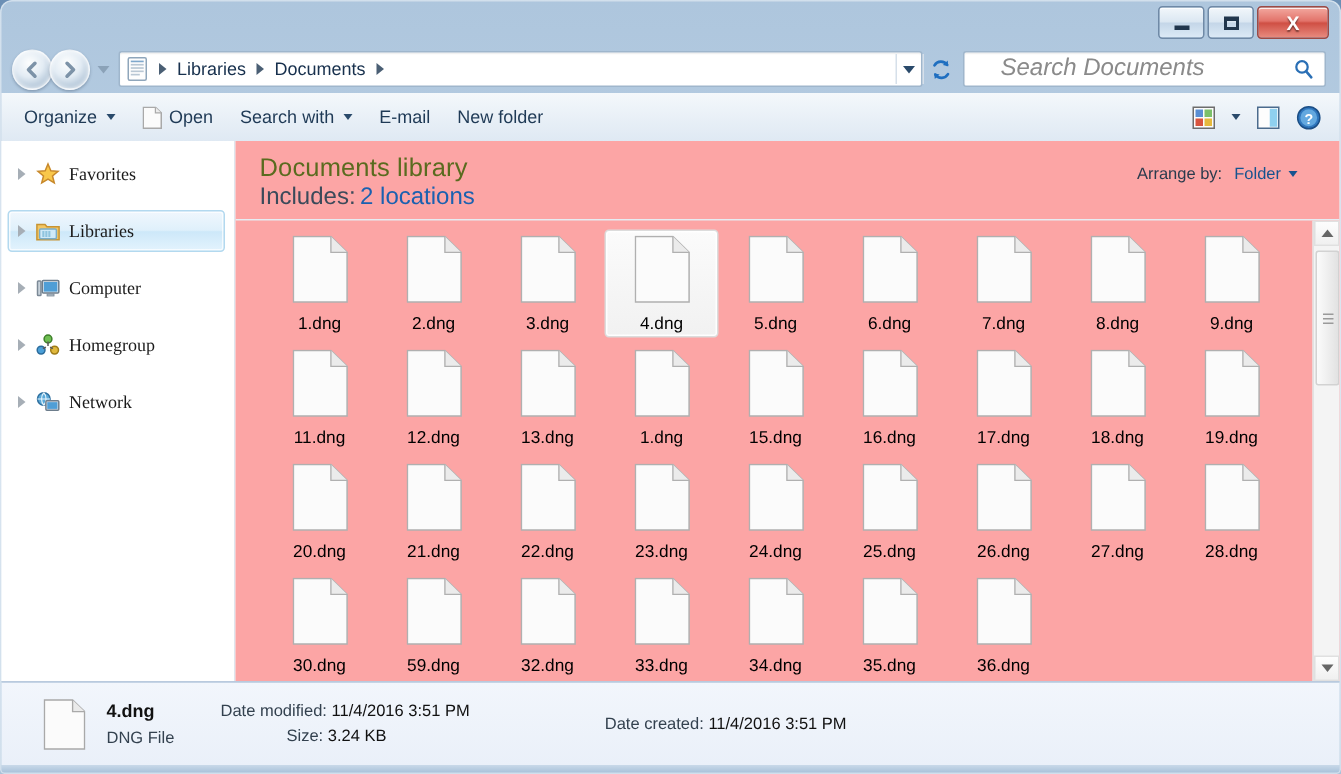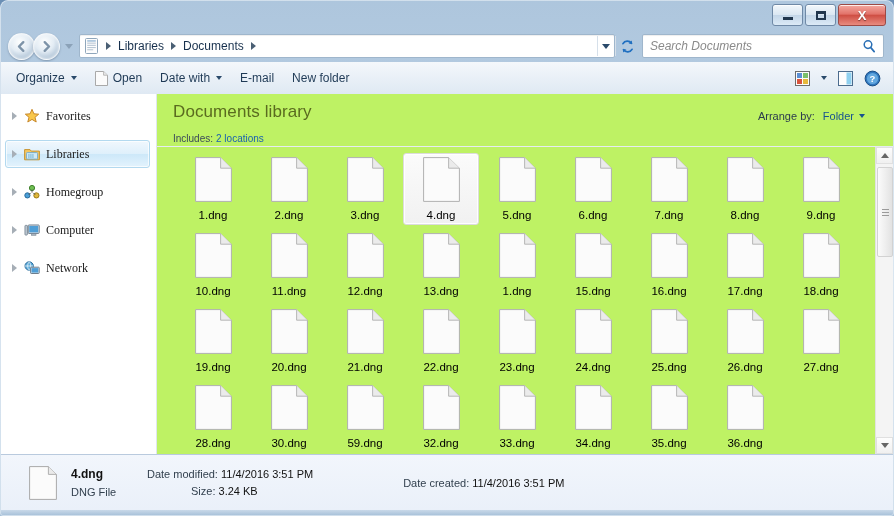--- a/index.html
+++ b/index.html
@@ -105,22 +105,22 @@
     width:22px;height:20px;display:flex;align-items:center;justify-content:center;
     border-left:1px solid #d6e0ea;
   }
   #searchbox {
     width:240px; height:22px; margin:0 10px 0 4px;
     background:#fff; border:1px solid #9fb6cc; border-radius:2px;
     display:flex; align-items:center;
     box-shadow: inset 0 1px 1px rgba(0,0,0,0.07);
   }
   #search-placeholder {
-    flex:1; font-size:12px; font-style:italic; color:#8a8a8a;
-    padding-left:7px; white-space:nowrap; overflow:hidden;
+    flex:1; font-size:16px; font-style:italic; color:#8a8a8a;
+    padding-left:24px; white-space:nowrap; overflow:hidden;
   }
   #search-icon { margin-right:7px; display:flex; }
 
   
   #toolbar {
     position:absolute; left:1px; top:62px; width:892px; height:32px;
     background: linear-gradient(180deg,#f4f8fb 0%,#e9f0f7 50%,#dfe9f3 100%);
     border-bottom:1px solid #b6c7d8;
     display:flex; align-items:center;
   }
@@ -165,28 +165,28 @@
   .exp-tri {
     width:0;height:0;
     border-top:4px solid transparent;border-bottom:4px solid transparent;
     border-left:5px solid #a6aeb6;
     margin-right:6px; margin-left:2px;
   }
   .navicon{ width:17px; height:17px; margin-right:6px; display:flex; align-items:center; justify-content:center; }
   .navlabel{ white-space:nowrap; }
 
   #content {
-    flex:1; height:360px; position:relative; background:#bef264; overflow:hidden;
+    flex:1; height:360px; position:relative; background:#fca5a5; overflow:hidden;
   }
   #lib-header {
     height:52px; padding:8px 0 0 16px; box-sizing:border-box;
     position:relative;
   }
   #lib-title { font-size:17px; color:#5a6b1f; letter-spacing:0.1px; }
-  #lib-sub { font-size:10px; color:#3b4a5a; margin-top:11px; }
+  #lib-sub { font-size:16px; color:#3b4a5a; margin-top:1px; }
   #lib-sub .loclink{ color:#1a61b0; margin-left:3px; }
   #arrange {
     position:absolute; right:28px; top:16px;
     font-size:11px; color:#2b3b4d; display:flex; align-items:center;
   }
   #arrange .label{ margin-right:8px; }
   #arrange .val{ color:#16538f; }
   #arrange .tri{ width:0;height:0;border-left:3.5px solid transparent;border-right:3.5px solid transparent;border-top:4.5px solid #16538f; margin-left:5px;}
 
   #gridwrap {
@@ -351,21 +351,21 @@
       <span class="tb-fileicon">
         <svg width="13" height="15" viewBox="0 0 13 15">
           <path d="M0.5 0.5 H8.6 L12.5 4.2 V14.5 H0.5 Z" fill="#fbfbfb" stroke="#a9a9a9"></path>
           <path d="M8.6 0.5 V4.2 H12.5" fill="#ececec" stroke="#a9a9a9" stroke-width="0.8"></path>
         </svg>
       </span>
       <span>Open</span>
     </div>
 
     <div class="tbitem">
-      <span>Date with</span>
+      <span>Search with</span>
       <span class="tbcaret"></span>
     </div>
 
     <div class="tbitem">
       <span>E-mail</span>
     </div>
 
     <div class="tbitem">
       <span>New folder</span>
     </div>
@@ -425,41 +425,41 @@
             <rect x="6.2" y="7.0" width="1.4" height="4" fill="#8fc4de"></rect>
             <rect x="8.2" y="7.0" width="1.4" height="4" fill="#8fc4de"></rect>
           </svg>
         </span>
         <span class="navlabel">Libraries</span>
       </div>
 
       <div class="navitem spaced">
         <span class="exp-tri"></span>
         <span class="navicon">
+          <svg width="16" height="15" viewBox="0 0 16 15">
+            <rect x="1.0" y="2.4" width="2.3" height="9.6" rx="0.5" fill="#c9d3dc" stroke="#7c8a97"></rect>
+            <rect x="4.2" y="2.0" width="11" height="8.4" rx="0.7" fill="#dfe7ee" stroke="#6d7d8c"></rect>
+            <rect x="5.2" y="3.0" width="9" height="6.4" fill="#4f9ed6"></rect>
+            <rect x="7.4" y="11.0" width="4.6" height="1.3" fill="#b9c5d0" stroke="#7c8a97" stroke-width="0.6"></rect>
+          </svg>
+        </span>
+        <span class="navlabel">Computer</span>
+      </div>
+
+      <div class="navitem spaced">
+        <span class="exp-tri"></span>
+        <span class="navicon">
           <svg width="16" height="16" viewBox="0 0 16 16">
             <circle cx="8" cy="4" r="2.6" fill="#6fbf52" stroke="#3d7f2a"></circle>
             <circle cx="3.4" cy="11.4" r="2.6" fill="#4a9fd8" stroke="#2b6b9b"></circle>
             <circle cx="12.4" cy="11.4" r="2.6" fill="#e0b83c" stroke="#9e7c19"></circle>
             <path d="M8 5.6 L8 8.6 M6.6 9.4 L4.6 10.4 M9.4 9.4 L11.3 10.4" stroke="#5a5a5a" stroke-width="1"></path>
           </svg>
         </span>
         <span class="navlabel">Homegroup</span>
-      </div>
-
-      <div class="navitem spaced">
-        <span class="exp-tri"></span>
-        <span class="navicon">
-          <svg width="16" height="15" viewBox="0 0 16 15">
-            <rect x="1.0" y="2.4" width="2.3" height="9.6" rx="0.5" fill="#c9d3dc" stroke="#7c8a97"></rect>
-            <rect x="4.2" y="2.0" width="11" height="8.4" rx="0.7" fill="#dfe7ee" stroke="#6d7d8c"></rect>
-            <rect x="5.2" y="3.0" width="9" height="6.4" fill="#4f9ed6"></rect>
-            <rect x="7.4" y="11.0" width="4.6" height="1.3" fill="#b9c5d0" stroke="#7c8a97" stroke-width="0.6"></rect>
-          </svg>
-        </span>
-        <span class="navlabel">Computer</span>
       </div>
 
       <div class="navitem spaced">
         <span class="exp-tri"></span>
         <span class="navicon">
           <svg width="16" height="15" viewBox="0 0 16 15">
             <circle cx="5.2" cy="5.0" r="4.2" fill="#5aa9d8" stroke="#2f6f9e"></circle>
             <path d="M1.0 5 H9.4 M5.2 0.8 C3.2 3 3.2 7 5.2 9.2 M5.2 0.8 C7.2 3 7.2 7 5.2 9.2" stroke="#e8f4fb" stroke-width="0.8" fill="none"></path>
             <rect x="6.6" y="6.2" width="8.6" height="6.3" rx="0.6" fill="#dfe7ee" stroke="#6d7d8c"></rect>
             <rect x="7.5" y="7.1" width="6.8" height="4.5" fill="#4f9ed6"></rect>
@@ -540,27 +540,20 @@
                   <path d="M25.6 0.6 V11.2 H36.4" fill="#ebebeb" stroke="#b0b0b0" stroke-width="0.9"></path>
                 </svg></span>
               <span class="fname">8.dng</span>
             </div>
             <div class="tile">
               <span class="fileglyph"><svg width="37" height="45" viewBox="0 0 37 45">
                   <path d="M0.6 0.6 H25.6 L36.4 11.2 V44.4 H0.6 Z" fill="#fbfbfb" stroke="#b0b0b0"></path>
                   <path d="M25.6 0.6 V11.2 H36.4" fill="#ebebeb" stroke="#b0b0b0" stroke-width="0.9"></path>
                 </svg></span>
               <span class="fname">9.dng</span>
-            </div>
-            <div class="tile">
-              <span class="fileglyph"><svg width="37" height="45" viewBox="0 0 37 45">
-                  <path d="M0.6 0.6 H25.6 L36.4 11.2 V44.4 H0.6 Z" fill="#fbfbfb" stroke="#b0b0b0"></path>
-                  <path d="M25.6 0.6 V11.2 H36.4" fill="#ebebeb" stroke="#b0b0b0" stroke-width="0.9"></path>
-                </svg></span>
-              <span class="fname">10.dng</span>
             </div>
             <div class="tile">
               <span class="fileglyph"><svg width="37" height="45" viewBox="0 0 37 45">
                   <path d="M0.6 0.6 H25.6 L36.4 11.2 V44.4 H0.6 Z" fill="#fbfbfb" stroke="#b0b0b0"></path>
                   <path d="M25.6 0.6 V11.2 H36.4" fill="#ebebeb" stroke="#b0b0b0" stroke-width="0.9"></path>
                 </svg></span>
               <span class="fname">11.dng</span>
             </div>
             <div class="tile">
               <span class="fileglyph"><svg width="37" height="45" viewBox="0 0 37 45">

